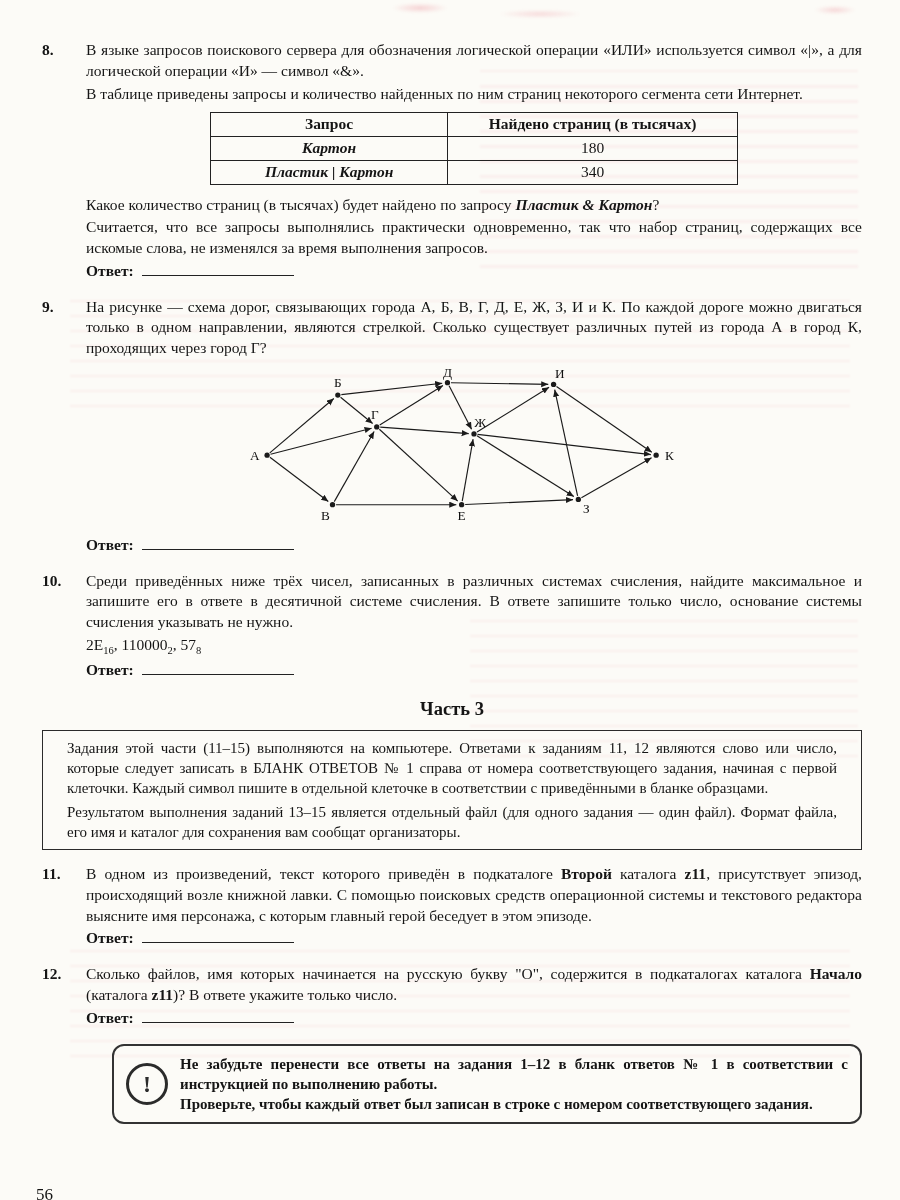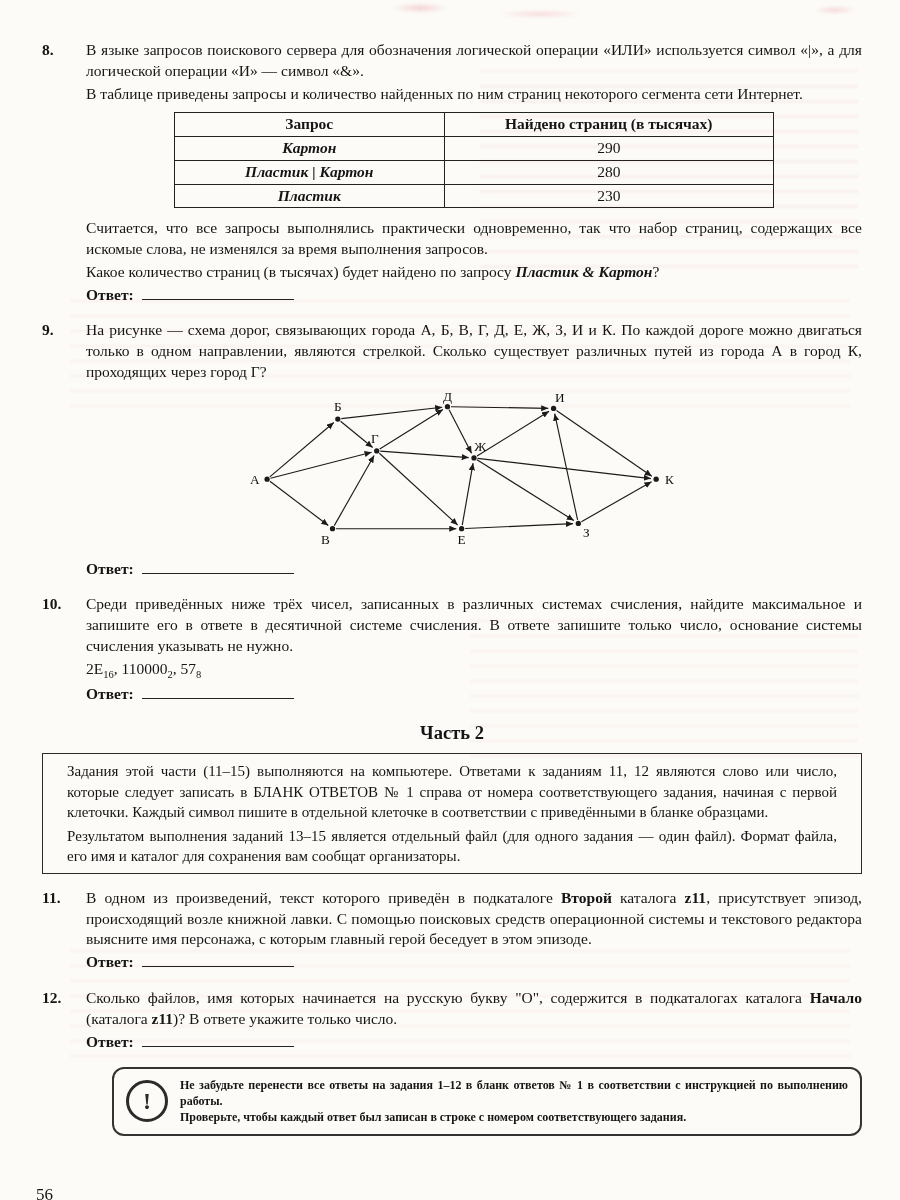--- a/index.html
+++ b/index.html
@@ -22,42 +22,42 @@
   .q{display:flex;margin-bottom:13px;}
   .qnum{flex:0 0 44px;font-weight:bold;}
   .qbody{flex:1;text-align:justify;}
   .qbody p{margin:0 0 2px 0;}
   b.kw{font-weight:bold;}
   .bi{font-style:italic;font-weight:bold;}
   .answer-row{margin-bottom:2px;}
   .answer-label{font-weight:bold;}
   .answer-line{display:inline-block;width:152px;border-bottom:1.6px solid #222;height:14px;margin-left:8px;vertical-align:baseline;}
   
-  table.qtable{border-collapse:collapse;margin:8px auto 10px auto;width:600px;}
+  table.qtable{border-collapse:collapse;margin:8px auto 10px auto;width:528px;}
   table.qtable th,table.qtable td{border:1.4px solid #222;padding:1px 10px;text-align:center;}
   table.qtable th{font-weight:bold;}
   td.qcell{font-style:italic;font-weight:bold;}
   
   .graph-wrap{margin:6px auto 2px auto;width:600px;}
   svg.roads{display:block;width:600px;height:168px;}
   .edge{stroke:#1b1b1b;stroke-width:1.3px;}
   .node-dot{fill:#1b1b1b;}
   .node-label{font-family:"Liberation Serif",serif;font-size:15px;fill:#101010;}
   sub{font-size:10.5px;}
   
   .part2-title{text-align:center;font-weight:bold;font-size:18.5px;margin:14px 0 8px 0;}
   .rules-box{border:1.6px solid #2b2b2b;padding:7px 24px;font-size:15px;text-align:justify;margin-bottom:14px;}
   .rules-box p{margin:0 0 4px 0;}
   .rules-box p:last-child{margin-bottom:0;}
   
   .warn-box{border:2.2px solid #333;border-radius:12px;margin-left:70px;margin-top:8px;
     padding:8px 12px;display:flex;align-items:center;gap:12px;}
   .warn-icon{flex:0 0 36px;width:36px;height:36px;border:3.5px solid #2b2b2b;border-radius:50%;
     display:flex;align-items:center;justify-content:center;font-weight:bold;font-size:24px;color:#2b2b2b;}
-  .warn-text{font-weight:bold;font-size:12px;text-align:justify;}
+  .warn-text{font-weight:bold;font-size:15px;text-align:justify;}
   .warn-text p{margin:0;}
   .page-num{position:absolute;left:36px;top:1184px;font-size:17px;}
 </style>
 </head>
 <body>
 
 <div class="page">
 
   <div class="bleed-top"></div>
   <div class="bleed" style="left:480px;top:70px;width:378px;height:200px;"></div>
@@ -73,34 +73,30 @@
         <p>В языке запросов поискового сервера для обозначения логической операции «ИЛИ» используется символ «|», а для логической операции «И» — символ «&amp;».</p>
         <p>В таблице приведены запросы и количество найденных по ним страниц некоторого сегмента сети Интернет.</p>
         <table class="qtable">
           <tbody>
               <tr>
             <th style="width:45%">Запрос</th>
             <th style="width:55%">Найдено страниц (в тысячах)</th>
           </tr>
           <tr>
             <td class="qcell">Картон</td>
-            <td>290</td>
+            <td>180</td>
           </tr>
           <tr>
             <td class="qcell">Пластик | Картон</td>
-            <td>280</td>
-          </tr>
-          <tr>
-            <td class="qcell">Пластик</td>
-            <td>230</td>
+            <td>340</td>
           </tr>
         </tbody>
           </table>
+        <p><span>Какое количество страниц (в тысячах) будет найдено по запросу </span><span class="bi">Пластик &amp; Картон</span><span>?</span></p>
         <p>Считается, что все запросы выполнялись практически одновременно, так что набор страниц, содержащих все искомые слова, не изменялся за время выполнения запросов.</p>
-        <p><span>Какое количество страниц (в тысячах) будет найдено по запросу </span><span class="bi">Пластик &amp; Картон</span><span>?</span></p>
         <div class="answer-row">
           <span class="answer-label">Ответ:</span><span class="answer-line"></span>
         </div>
       </div>
     </div>
 
     <div class="q">
       <div class="qnum">9.</div>
       <div class="qbody">
         <p>На рисунке — схема дорог, связывающих города А, Б, В, Г, Д, Е, Ж, З, И и К. По каждой дороге можно двигаться только в одном направлении, являются стрелкой. Сколько существует различных путей из города А в город К, проходящих через город Г?</p>
@@ -163,21 +159,21 @@
       <div class="qnum">10.</div>
       <div class="qbody">
         <p>Среди приведённых ниже трёх чисел, записанных в различных системах счисления, найдите максимальное и запишите его в ответе в десятичной системе счисления. В ответе запишите только число, основание системы счисления указывать не нужно.</p>
         <p><span>2E</span><sub>16</sub><span>, </span><span>110000</span><sub>2</sub><span>, </span><span>57</span><sub>8</sub></p>
         <div class="answer-row">
           <span class="answer-label">Ответ:</span><span class="answer-line"></span>
         </div>
       </div>
     </div>
 
-    <div class="part2-title">Часть 2</div>
+    <div class="part2-title">Часть 3</div>
     <div class="rules-box">
       <p>Задания этой части (11–15) выполняются на компьютере. Ответами к заданиям 11, 12 являются слово или число, которые следует записать в БЛАНК ОТВЕТОВ № 1 справа от номера соответствующего задания, начиная с первой клеточки. Каждый символ пишите в отдельной клеточке в соответствии с приведёнными в бланке образцами.</p>
       <p>Результатом выполнения заданий 13–15 является отдельный файл (для одного задания — один файл). Формат файла, его имя и каталог для сохранения вам сообщат организаторы.</p>
     </div>
 
     <div class="q">
       <div class="qnum">11.</div>
       <div class="qbody">
         <p><span>В одном из произведений, текст которого приведён в подкаталоге </span><b class="kw">Второй</b><span> каталога </span><b class="kw">z11</b><span>, присутствует эпизод, происходящий возле книжной лавки. С помощью поисковых средств операционной системы и текстового редактора выясните имя персонажа, с которым главный герой беседует в этом эпизоде.</span></p>
         <div class="answer-row">

